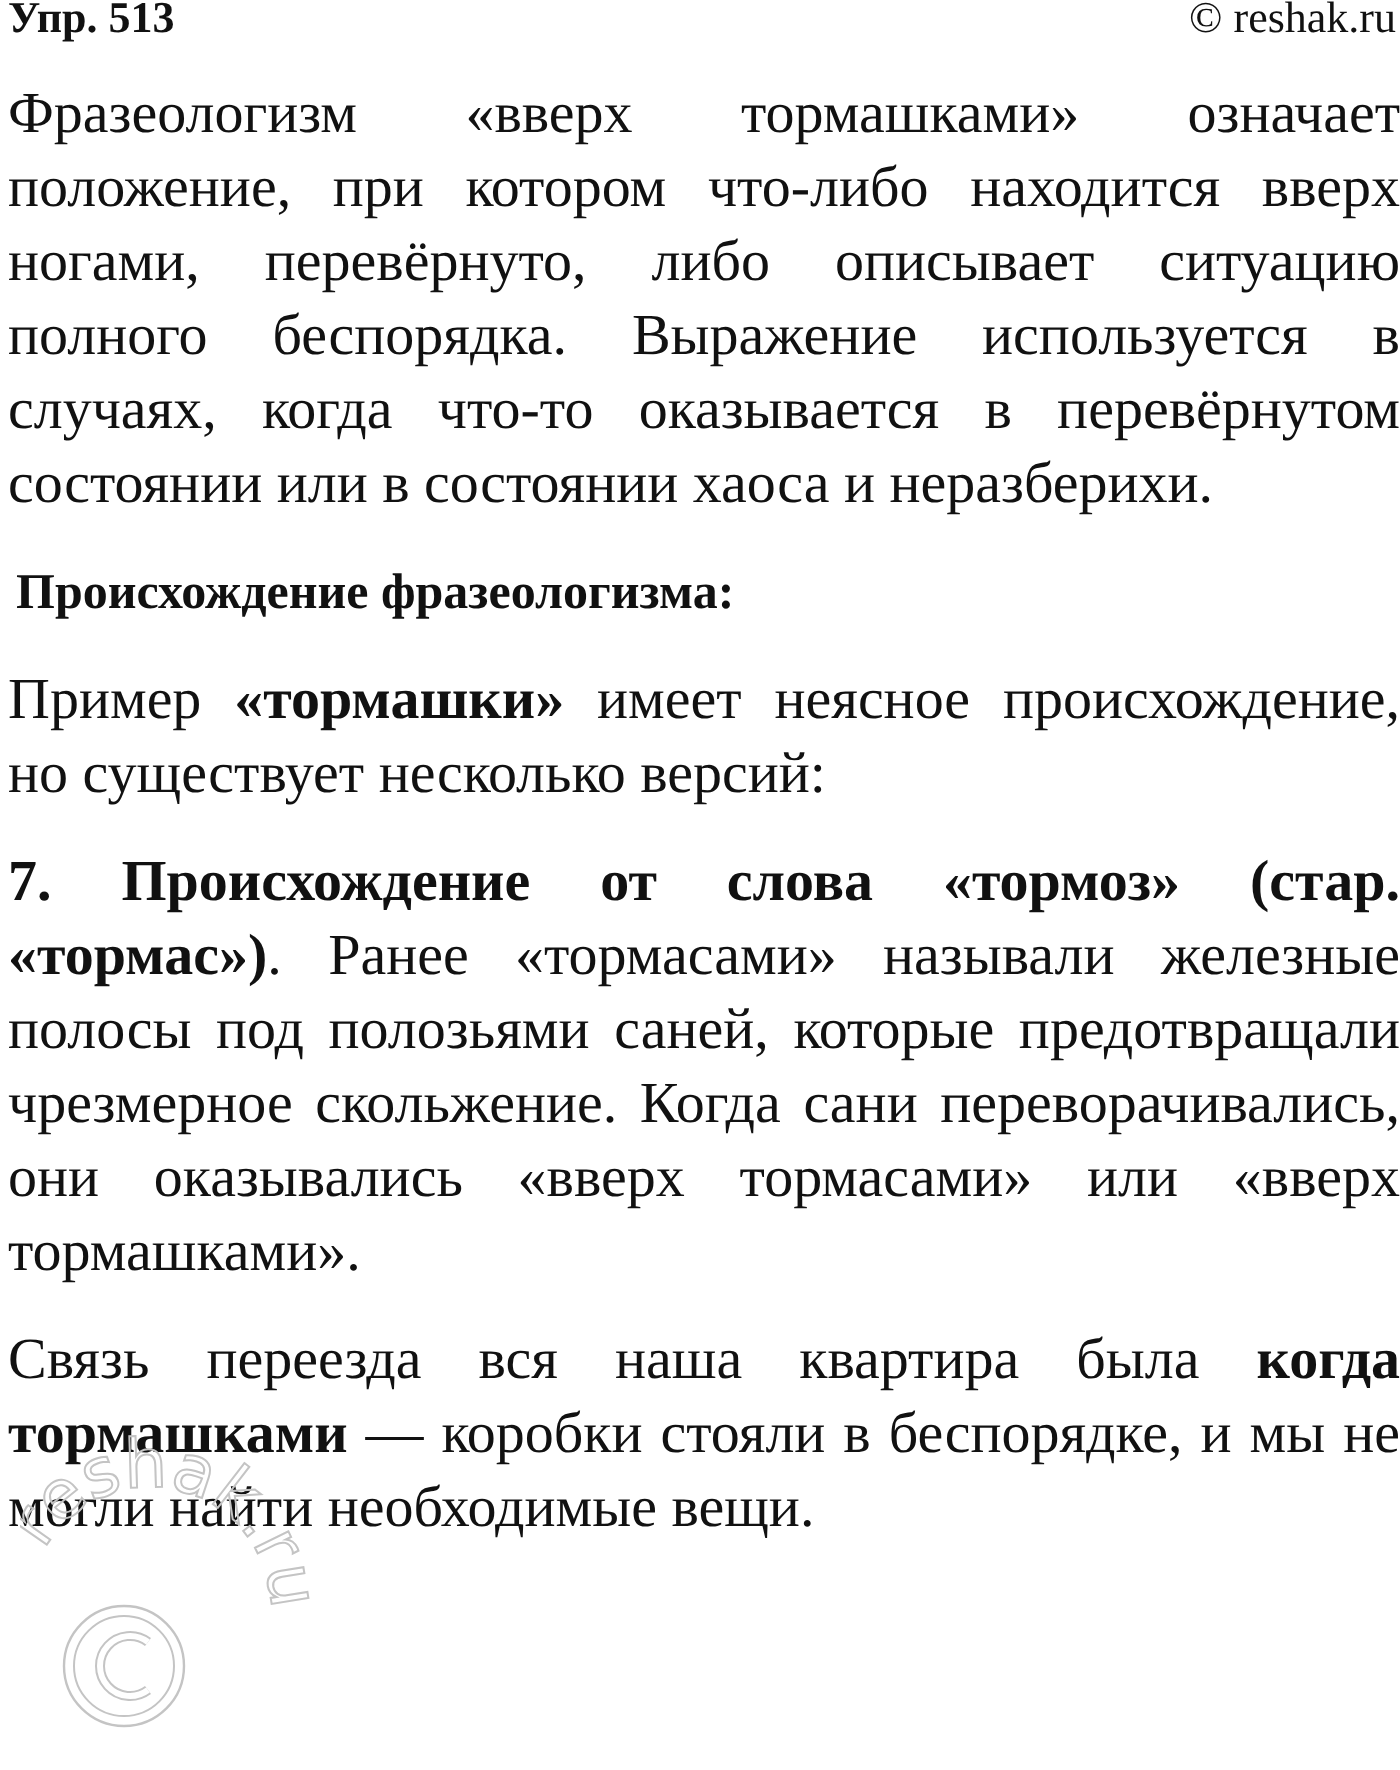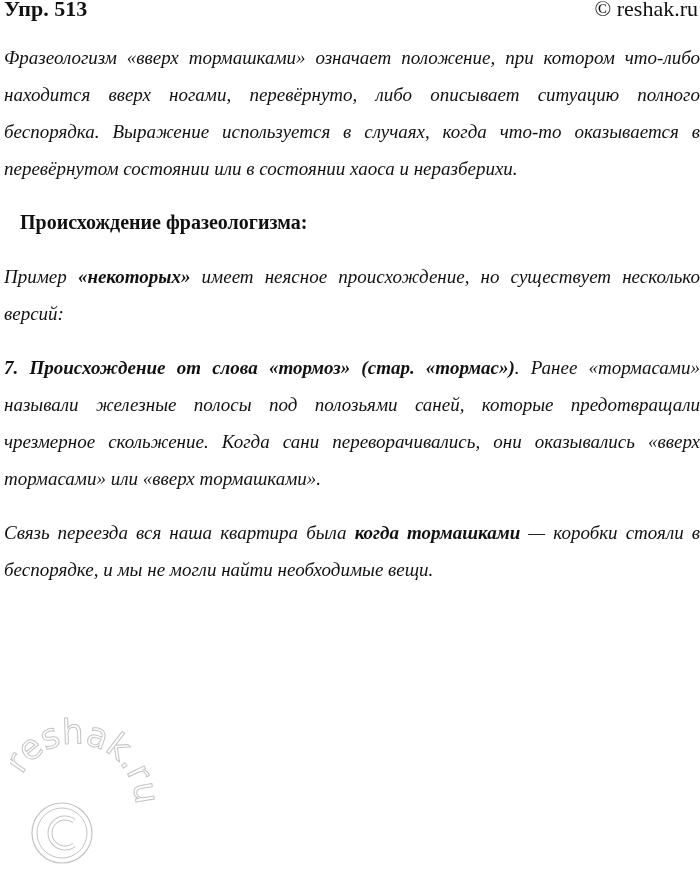--- a/index.html
+++ b/index.html
@@ -33,36 +33,35 @@
       font-size: 22px;
       line-height: 26px;
     }
     .header .copyright {
       font-size: 22px;
       line-height: 26px;
       padding-right: 2px;
     }
     p {
       margin: 0;
-      font-size: 19px;
+      font-size: 29px;
       line-height: 37px;
       text-align: justify;
-      font-style: italic;
     }
     .block {
       margin-top: 17px;
     }
     .block-first {
       margin-top: 17px;
     }
     .heading {
       font-weight: bold;
-      font-size: 20px;
+      font-size: 25px;
       line-height: 37px;
-      margin: 16px;
+      margin: 4px;
     }
     b, strong { font-weight: bold; }
 
     
     .watermark {
       position: absolute;
       left: 10px;
       top: 715px;
       width: 150px;
       height: 165px;
@@ -78,21 +77,21 @@
     <span class="title">Упр. 513</span>
     <span class="copyright">© reshak.ru</span>
   </div>
 
   <p class="block-first">Фразеологизм «вверх тормашками» означает положение, при котором что-либо находится вверх ногами, перевёрнуто, либо описывает ситуацию полного беспорядка. Выражение используется в случаях, когда что-то оказывается в перевёрнутом состоянии или в состоянии хаоса и неразберихи.</p>
 
   <div class="block">
     <div class="heading">Происхождение фразеологизма:</div>
   </div>
 
-  <p class="block"><span>Пример </span><b>«некоторых»</b><span> имеет неясное происхождение, но существует несколько версий:</span></p>
+  <p class="block"><span>Пример </span><b>«тормашки»</b><span> имеет неясное происхождение, но существует несколько версий:</span></p>
 
 
   <p class="block"><b>7. Происхождение от слова «тормоз» (стар. «тормас»)</b><span>. Ранее «тормасами» называли железные полосы под полозьями саней, которые предотвращали чрезмерное скольжение. Когда сани переворачивались, они оказывались «вверх тормасами» или «вверх тормашками».</span></p>
 
 
   <p class="block"><span>Связь переезда вся наша квартира была </span><b>когда тормашками</b><span> — коробки стояли в беспорядке, и мы не могли найти необходимые вещи.</span></p>
 
 </div>
 
 <svg class="watermark" viewBox="0 0 150 165" xmlns="http://www.w3.org/2000/svg">

